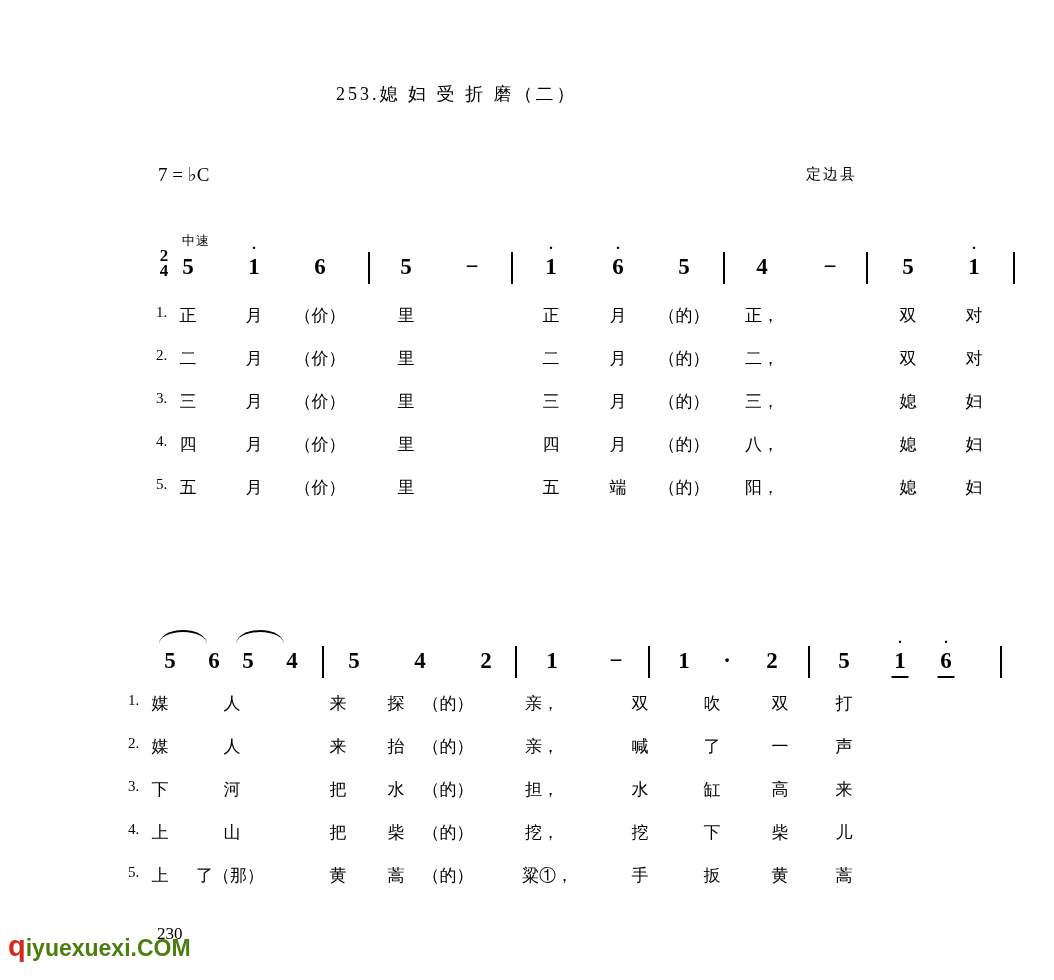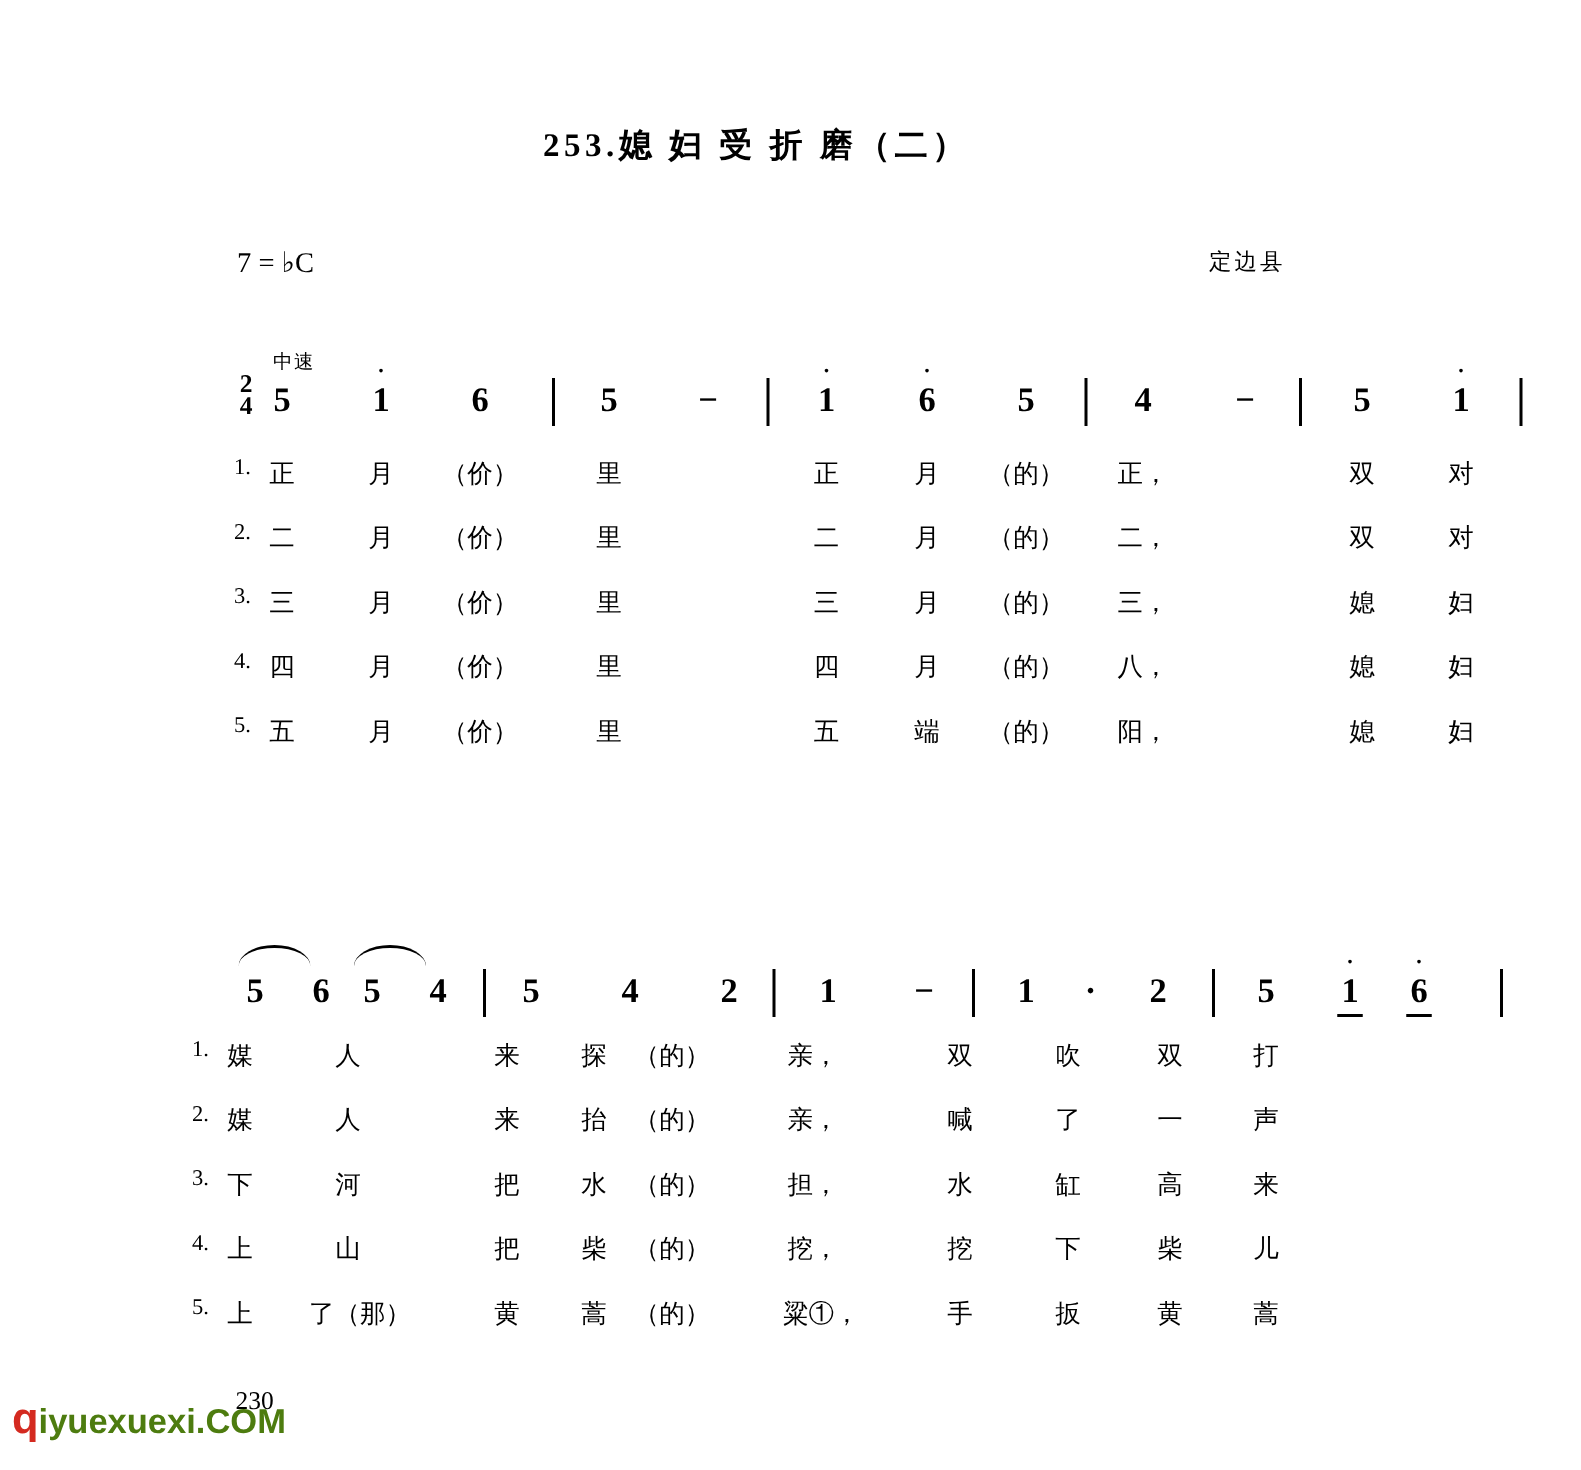--- a/index.html
+++ b/index.html
@@ -17,25 +17,25 @@
   }
   .page {
     position: absolute;
     left: 0; top: 0;
     width: 1054px;
     height: 980px;
   }
   
   .title {
     position: absolute;
-    left: 362px;
+    left: 336px;
     top: 82px;
     font-family: "Liberation Serif", serif;
-    font-size: 22px;
-    font-weight: bold;
+    font-size: 18px;
+    font-weight: normal;
     letter-spacing: 3px;
     white-space: nowrap;
   }
   
   .keysig {
     position: absolute;
     left: 158px;
     top: 163px;
     font-size: 19px;
     font-family: "Liberation Serif", serif;
@@ -395,21 +395,21 @@
       <div class="syl" style="left:522px;">挖，</div>
       <div class="syl" style="left:620px;">挖</div>
       <div class="syl" style="left:692px;">下</div>
       <div class="syl" style="left:760px;">柴</div>
       <div class="syl" style="left:824px;">儿</div>
     </div>
 
     <div class="lyric-line" style="top:234px;">
       <div class="lyric-num" style="left:128px;">5.</div>
       <div class="syl" style="left:140px;">上</div>
-      <div class="syl wide" style="left:206px;">了（那）</div>
+      <div class="syl wide" style="left:196px;">了（那）</div>
       <div class="syl" style="left:318px;">黄</div>
       <div class="syl" style="left:376px;">蒿</div>
       <div class="syl wide" style="left:418px;">（的）</div>
       <div class="syl" style="left:522px;">粱①，</div>
       <div class="syl" style="left:620px;">手</div>
       <div class="syl" style="left:692px;">扳</div>
       <div class="syl" style="left:760px;">黄</div>
       <div class="syl" style="left:824px;">蒿</div>
     </div>
   </div>

